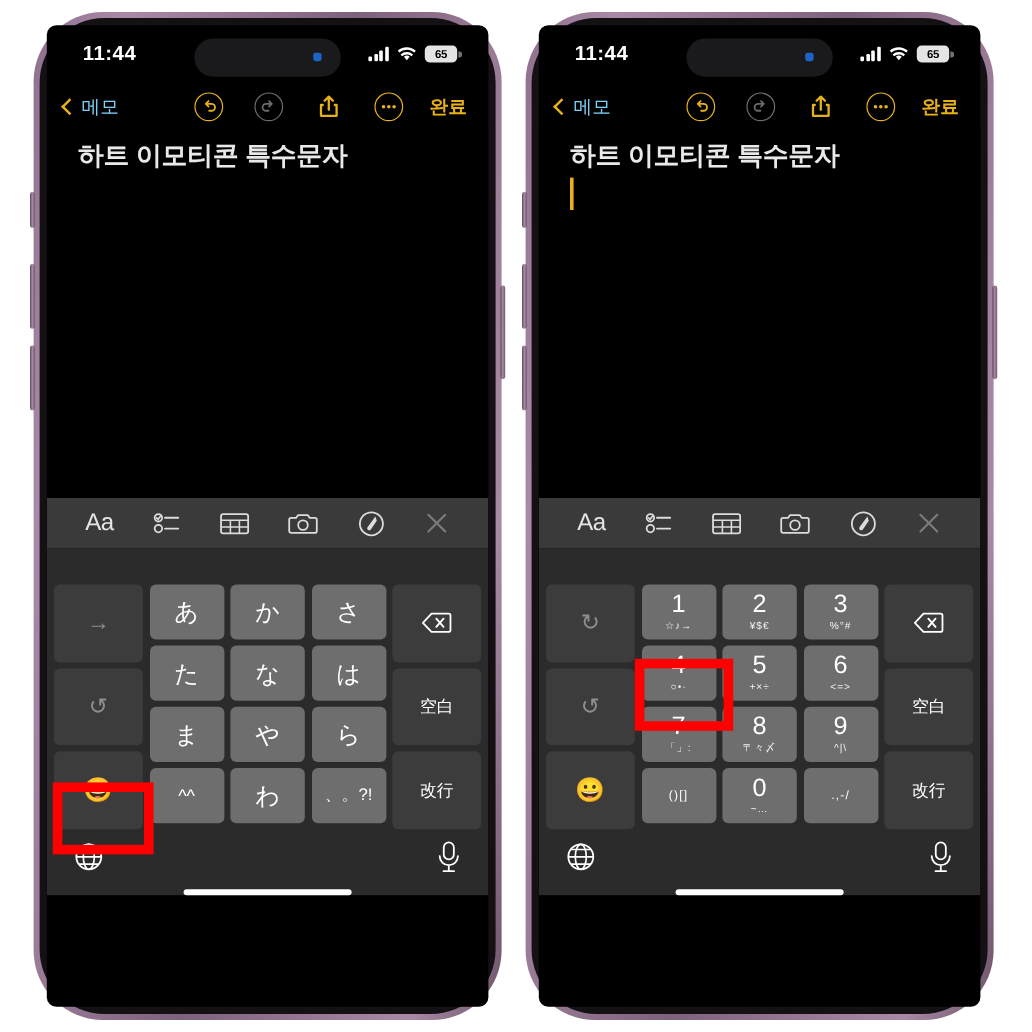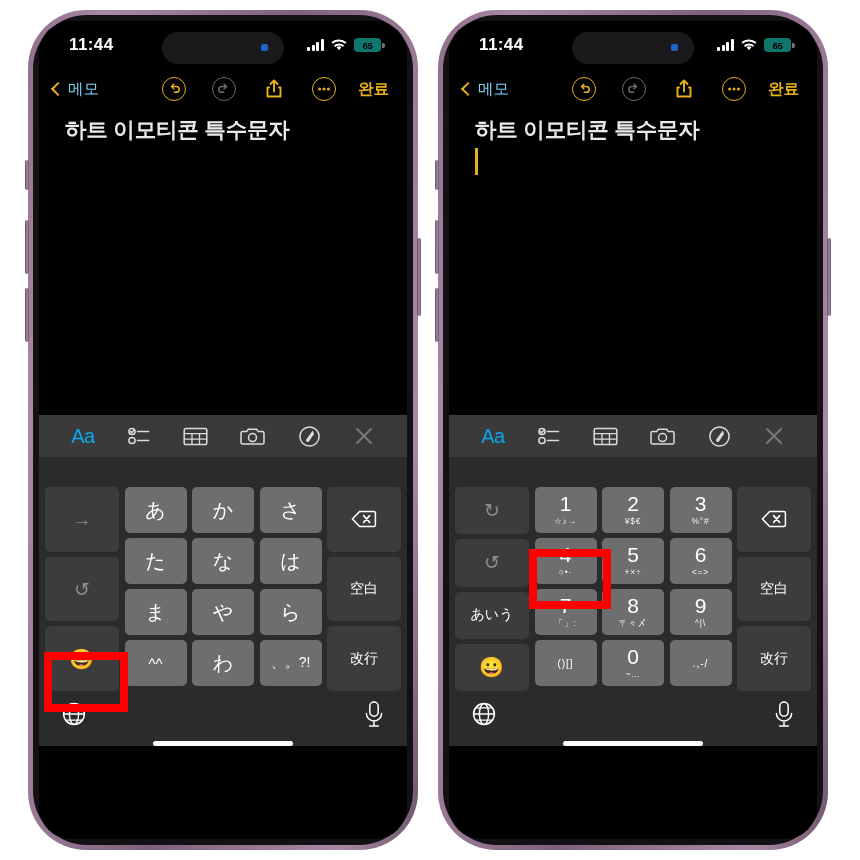--- a/index.html
+++ b/index.html
@@ -25,21 +25,21 @@
   .bezel {
     position: relative;
     width: 100%; height: 100%;
     border-radius: 54px;
     background: #141114;
     padding: 6px;
   }
   .screen {
     position: relative;
     width: 100%; height: 100%;
-    border-radius: 32px;
+    border-radius: 8px;
     background: #000;
     overflow: hidden;
   }
 
   
   .btn-side { position: absolute; background: linear-gradient(90deg,#5d4a5c,#a98aa6,#6d5569); border-radius: 2px; }
   .btn-silent { left: -3px; top: 150px; width: 4px; height: 30px; }
   .btn-volup  { left: -3px; top: 210px; width: 4px; height: 54px; }
   .btn-voldn  { left: -3px; top: 278px; width: 4px; height: 54px; }
   .btn-power  { right: -3px; top: 228px; width: 4px; height: 78px; }
@@ -52,21 +52,21 @@
   }
   .clock { color: #fff; font-size: 17px; font-weight: bold; letter-spacing: .4px; }
   .status-right { display: flex; align-items: center; gap: 7px; }
   .bars { display: flex; align-items: flex-end; gap: 1.7px; height: 12px; }
   .bars i { display: block; width: 3px; background: #fff; border-radius: 1px; }
   .bars i:nth-child(1){height:4px}.bars i:nth-child(2){height:6.5px}
   .bars i:nth-child(3){height:9px}.bars i:nth-child(4){height:12px}
   .wifi { position: relative; width: 16px; height: 12px; }
   .batt {
     position: relative; width: 27px; height: 14px; border-radius: 4px;
-    background: #0f766e; display: flex; align-items: center; justify-content: center;
+    background: #e5e5e5; display: flex; align-items: center; justify-content: center;
   }
   .batt span { font-size: 9.5px; font-weight: bold; color: #000; letter-spacing: -.2px; }
   .batt::after { content:""; position:absolute; right:-3.5px; top:4.5px; width:2.5px;height:5px;
                  background: rgba(255,255,255,.45); border-radius: 0 2px 2px 0; }
 
   .island {
     position: absolute; left: 50%; transform: translateX(-50%); top: 11px;
     width: 122px; height: 32px; border-radius: 17px; background: #1a1a1c;
   }
   .island .dot { position: absolute; right: 16px; top: 12px; width: 7px; height: 7px;
@@ -92,21 +92,21 @@
   .note { background: #000; padding: 6px 22px 0 26px; }
   .note-title { color: #e9e9ea; font-size: 21.5px; font-weight: bold; letter-spacing: -.2px; }
   .caret { width: 2.6px; height: 27px; background: #e8b11c; margin-top: 4px; }
 
   
   .fmtbar {
     height: 42px; background: #3a3a3a;
     display: flex; align-items: center; justify-content: space-around;
     padding: 0 16px;
   }
-  .fmt { color: #0ea5e9; cursor: pointer; display: flex; align-items: center; justify-content: center; }
+  .fmt { color: #e5e5e5; cursor: pointer; display: flex; align-items: center; justify-content: center; }
   .fmt.aa { font-size: 20px; letter-spacing: -.5px; }
   .fmt.dim { color: #7b7b7b; }
 
   
   .kb { background: #2b2b2b; padding: 30px 6px 0 6px; }
   .kbrow { display: flex; gap: 5.5px; margin-bottom: 5px; height: 46px; }
   .key {
     flex: 1; border-radius: 5px; background: #6e6e6e; color: #fff;
     display: flex; flex-direction: column; align-items: center; justify-content: center;
     font-size: 20px; cursor: pointer; position: relative;
@@ -435,23 +435,20 @@
           <div class="kbgrid">
 
             <div class="kbside col-left">
               <div class="key fn dim" style="height:46px">
                 <span class="glyph">↻</span>
               </div>
               <div class="key fn dim" style="height:46px">
                 <span class="glyph">↺</span>
               </div>
               <div class="key fn" style="height:46px">
-                <span style="font-size:14px">あいう</span>
-              </div>
-              <div class="key fn" style="height:46px">
                 <span class="emoji">😀</span>
               </div>
             </div>
 
             <div class="kbmid">
               <div class="kbrow">
                 <div class="key sub-stack">
                   <span class="num">1</span>
                   <span class="sub">☆♪→</span>
                 </div>

